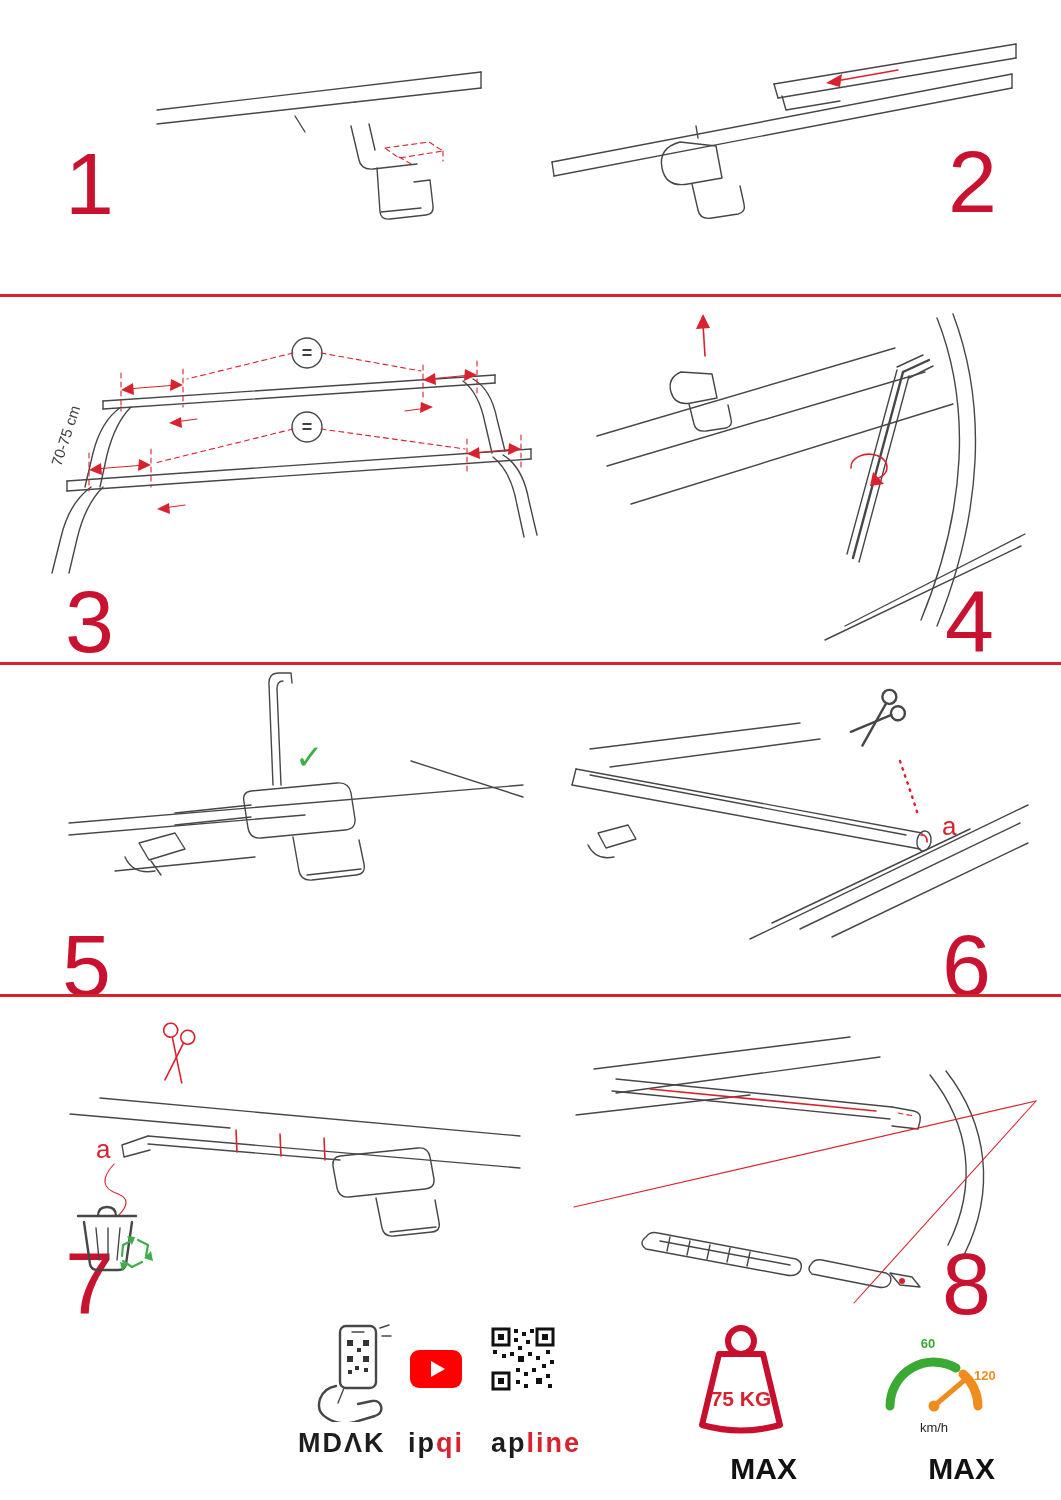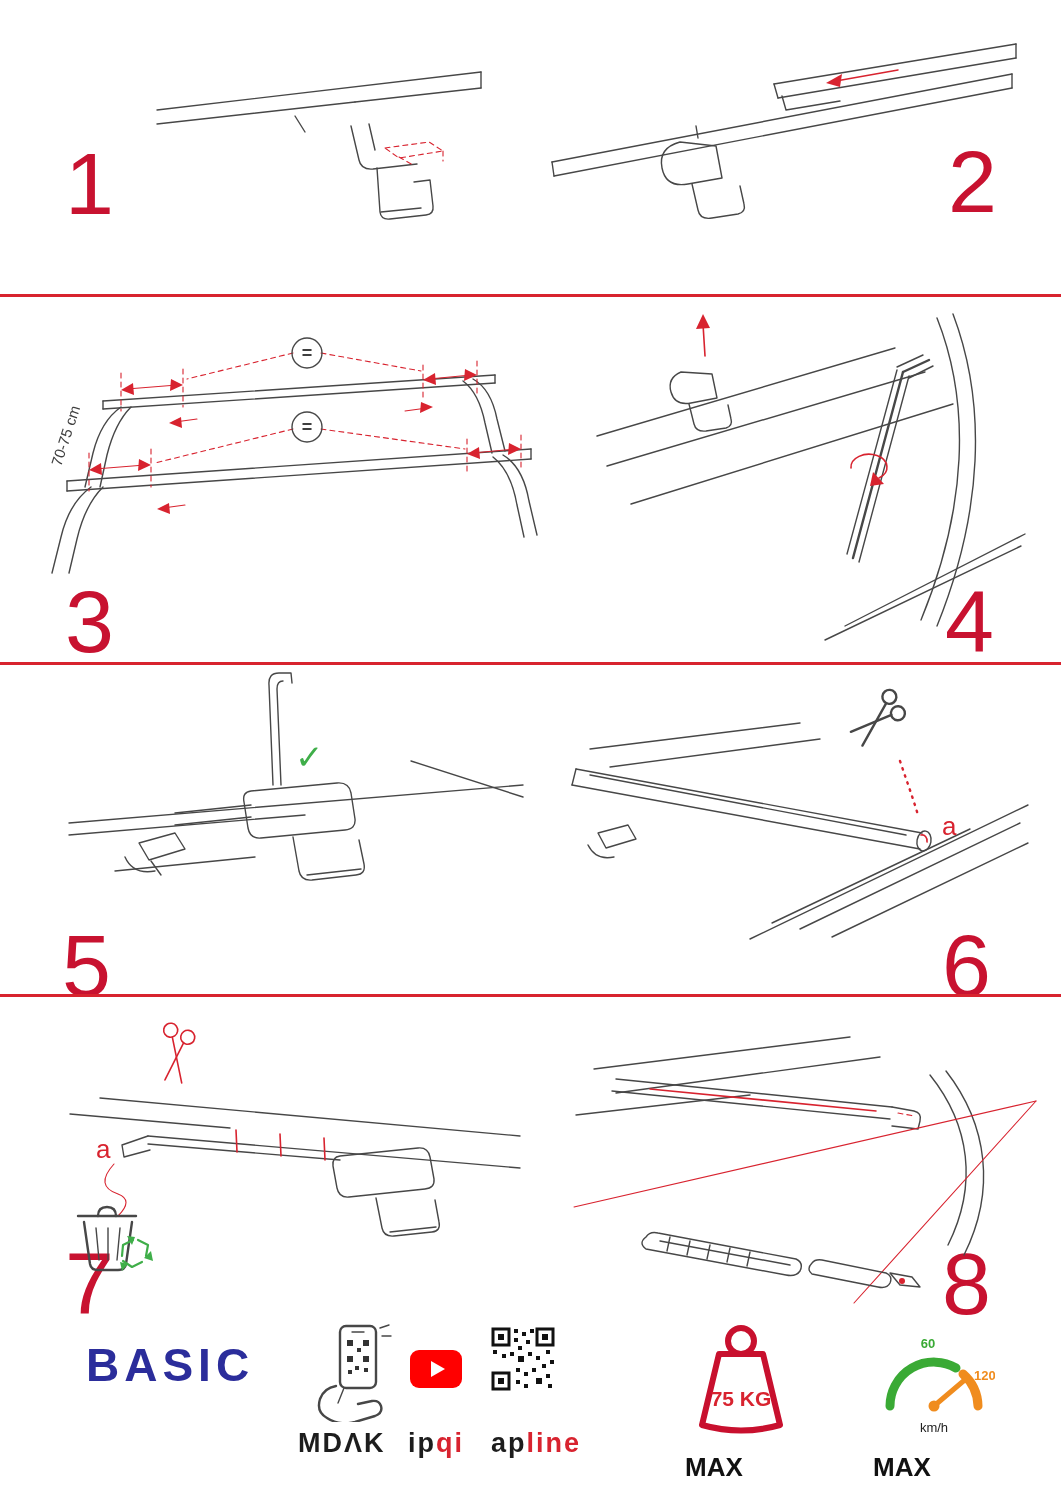--- a/index.html
+++ b/index.html
@@ -31,21 +31,21 @@
 
   
   .brand-title {
     position:absolute; left:86px; top:1338px; font-size:46px; font-weight:700;
     letter-spacing:5px; color:#2b2d9b;
   }
   .brand-words { position:absolute; left:70px; top:1420px; font-size:31px; font-weight:700; letter-spacing:0.5px; }
   .word-black { color:#1d1d1d; }
   .word-red { color:#d8232f; }
   .logo-text { position:absolute; font-size:27px; font-weight:600; color:#1d1d1d; letter-spacing:2px; }
-  .max-label { position:absolute; font-size:26px; font-weight:700; color:#111; text-align:left; }
+  .max-label { position:absolute; font-size:30px; font-weight:700; color:#111; text-align:right; }
 </style>
 </head>
 <body>
 
 <div class="sheet">
 
   <div class="step-number" style="left:65px; top:140px;">1</div>
   <div class="step-number" style="left:948px; top:138px;">2</div>
 
   <svg class="ill" style="left:145px; top:32px;" width="340" height="225" viewBox="0 0 340 225">
@@ -328,21 +328,20 @@
     <g>
       <path class="ink" d="M96,222 q-8,6 0,12 l140,26 q10,2 14,-4 q4,-8 -4,-12 l-138,-26 q-8,-2 -12,4 z"></path>
       <path class="ink" d="M110,226 l130,24" stroke-width="0.8"></path>
       <path class="ink" d="M120,222 l-3,14 M140,226 l-3,14 M160,230 l-3,14 M180,233 l-3,14 M200,237 l-3,14"></path>
       <path class="ink" d="M262,248 q-6,6 0,11 l66,13 q9,2 12,-4 q3,-7 -4,-10 l-64,-13 q-7,-1 -10,3 z"></path>
       <path class="ink" d="M340,258 l22,4 l8,10 l-20,-2 z"></path>
       <circle class="redfill" cx="352" cy="266" r="3"></circle>
     </g>
   </svg>
 
-  <div class="brand-title">BASIC</div>
 
   <svg class="ill" style="left:310px; top:1322px;" width="85" height="100" viewBox="0 0 85 100">
     <rect class="ink inkbold" x="30" y="4" width="36" height="62" rx="6"></rect>
     <path class="ink" d="M42,10 l12,0"></path>
     <g fill="#333">
       <rect x="37" y="18" width="6" height="6"></rect>
         <rect x="53" y="18" width="6" height="6"></rect>
       <rect x="37" y="34" width="6" height="6"></rect>
         <rect x="47" y="26" width="4" height="4"></rect>
       <rect x="53" y="34" width="6" height="6"></rect>

